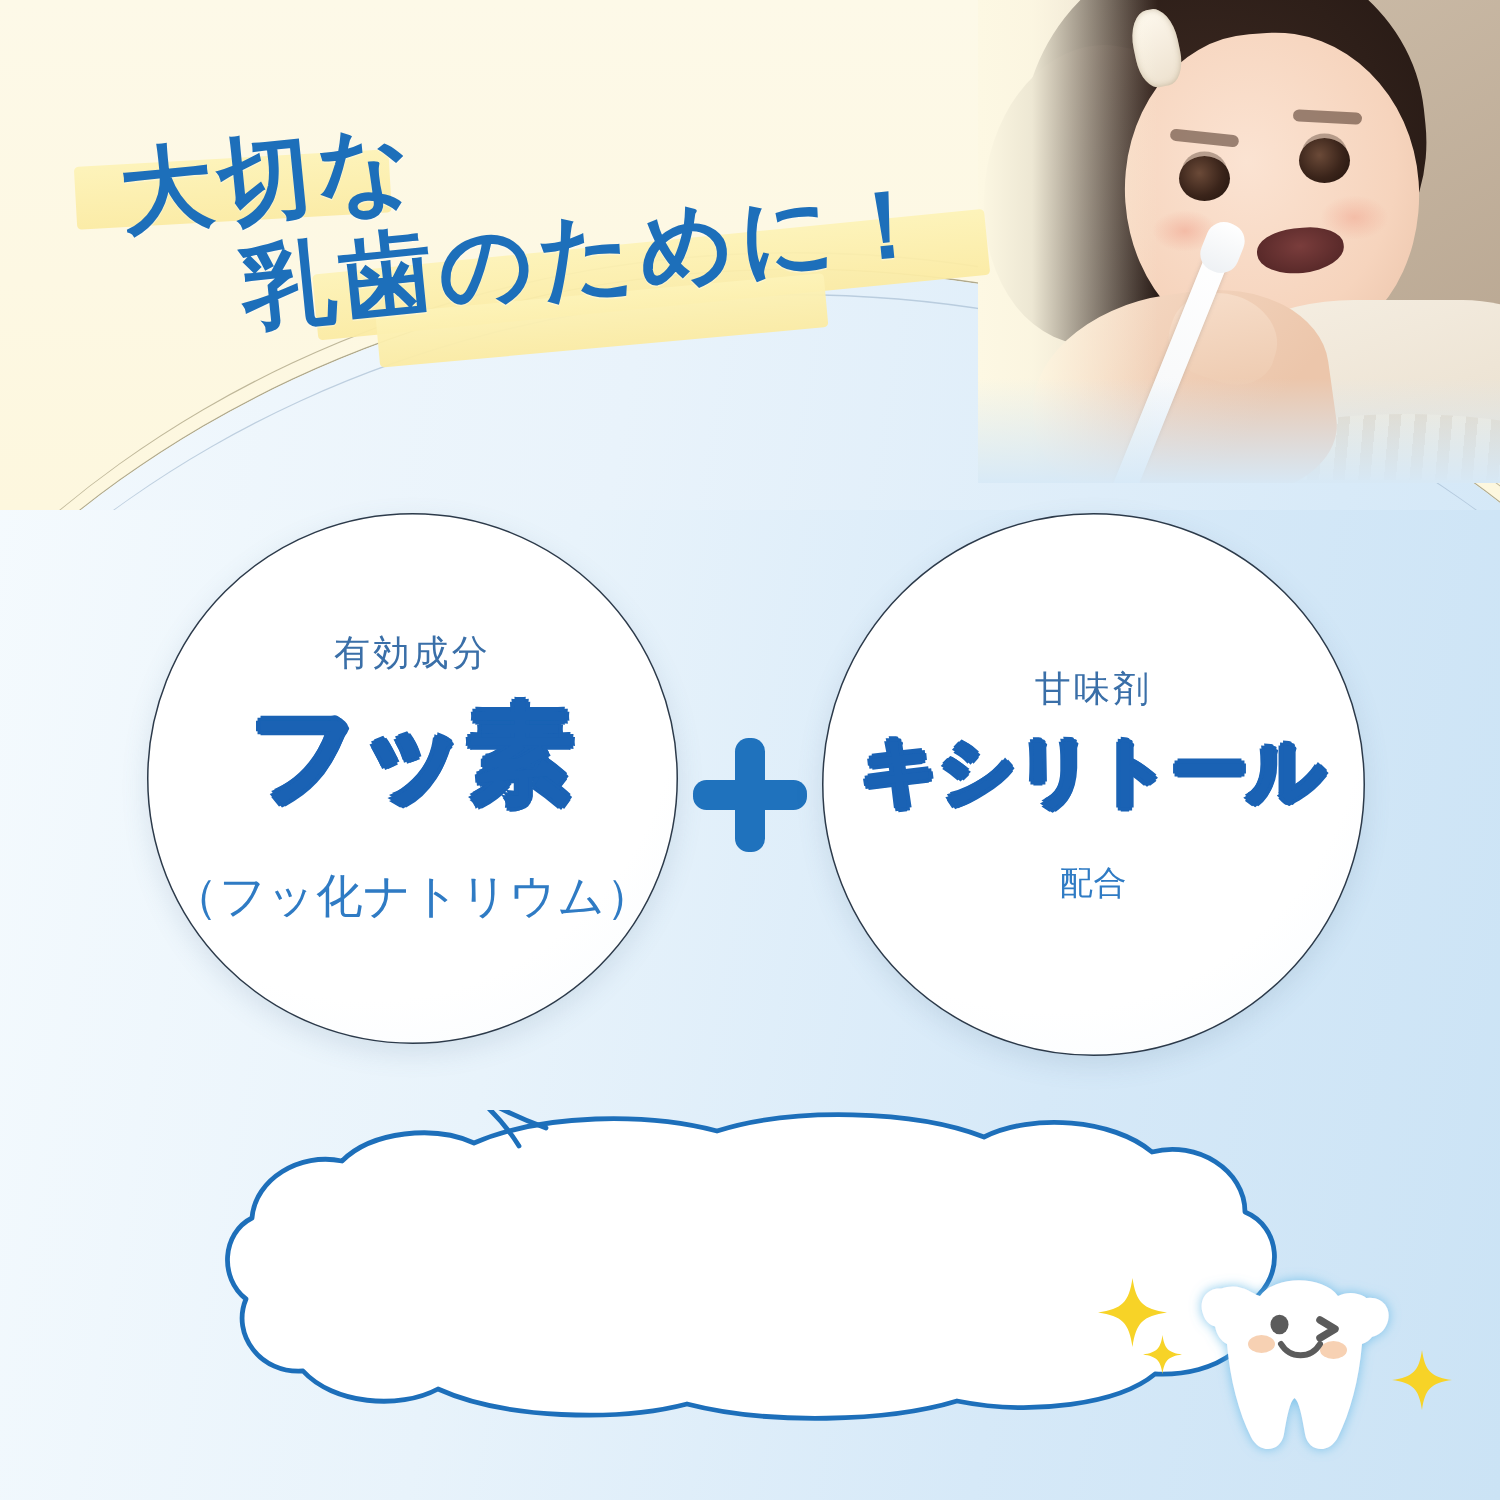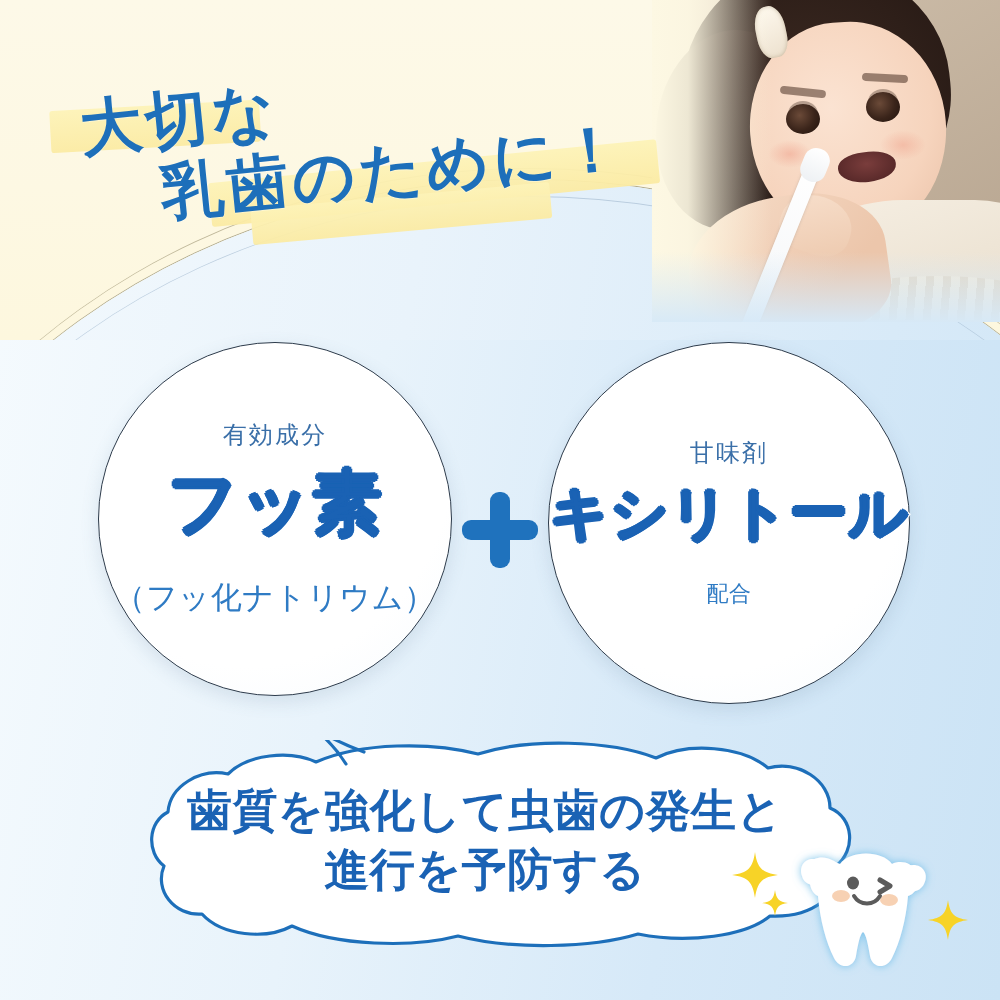--- a/index.html
+++ b/index.html
@@ -123,29 +123,29 @@
     border:1.6px solid #2c3a4a;border-radius:50%;
     box-shadow:0 6px 18px rgba(90,120,150,.16);
     display:flex;flex-direction:column;align-items:center;justify-content:center;
   }
   .circle.left{left:98px;top:342px;width:352px;height:352px;}
   .circle.right{left:548px;top:342px;width:360px;height:360px;}
   .cap{
     color:#3a6fa8;font-size:24px;letter-spacing:.09em;margin-bottom:6px;
   }
   .big{
-    font-weight:400;color:#1a62b4;letter-spacing:.01em;white-space:nowrap;
+    font-weight:700;color:#1a62b4;letter-spacing:.01em;white-space:nowrap;
     -webkit-text-stroke:7px #ffffff;paint-order:stroke fill;
     text-shadow:
       0 0 0 #1a62b4,
       3px 0 0 #1a62b4, -3px 0 0 #1a62b4, 0 3px 0 #1a62b4, 0 -3px 0 #1a62b4,
       2px 2px 0 #1a62b4, -2px 2px 0 #1a62b4, 2px -2px 0 #1a62b4, -2px -2px 0 #1a62b4;
   }
   .big.fluoride{font-size:70px;}
-  .big.xylitol{font-size:58px;}
+  .big.xylitol{font-size:50px;}
   .sub{color:#2f7bc4;font-size:31px;letter-spacing:.02em;margin-top:26px;white-space:nowrap;}
   .sub.small{font-size:22px;}
 
   .plus{
     position:absolute;left:462px;top:492px;width:76px;height:76px;
   }
   .plus i{position:absolute;background:#1f72bd;border-radius:9px;display:block;}
   .plus i.h{left:0;top:28px;width:76px;height:20px;}
   .plus i.v{left:28px;top:0;width:20px;height:76px;}
 
@@ -235,24 +235,20 @@
                C372 210 452 208 498 194
                C548 204 606 196 630 176
                C672 178 704 154 696 126
                C716 110 714 78 690 68
                C690 40 658 20 628 28
                C602 6 548 2 516 18
                C470 0 388 -2 338 14
                C292 2 222 2 176 22 Z" fill="#ffffff" stroke="#1d6fba" stroke-width="3.2" stroke-linejoin="round"></path>
       <path d="M206 24 C196 8 182 -6 168 -16 C186 -4 202 4 224 12" fill="none" stroke="#1d6fba" stroke-width="3.2" stroke-linecap="round"></path>
     </svg>
-    <div class="bubble-text">
-      <div>歯質を強化して虫歯の発生と</div>
-      <div>進行を予防する</div>
-    </div>
   </div>
 
   <svg class="sparkle sp1" viewBox="0 0 40 40">
     <path d="M20 0 C22 14 26 18 40 20 C26 22 22 26 20 40 C18 26 14 22 0 20 C14 18 18 14 20 0 Z" fill="#f7d327"></path>
   </svg>
   <svg class="sparkle sp2" viewBox="0 0 40 40">
     <path d="M20 0 C22 14 26 18 40 20 C26 22 22 26 20 40 C18 26 14 22 0 20 C14 18 18 14 20 0 Z" fill="#f7d327"></path>
   </svg>
   <svg class="sparkle sp3" viewBox="0 0 40 40">
     <path d="M20 0 C22 14 26 18 40 20 C26 22 22 26 20 40 C18 26 14 22 0 20 C14 18 18 14 20 0 Z" fill="#f7d327"></path>

